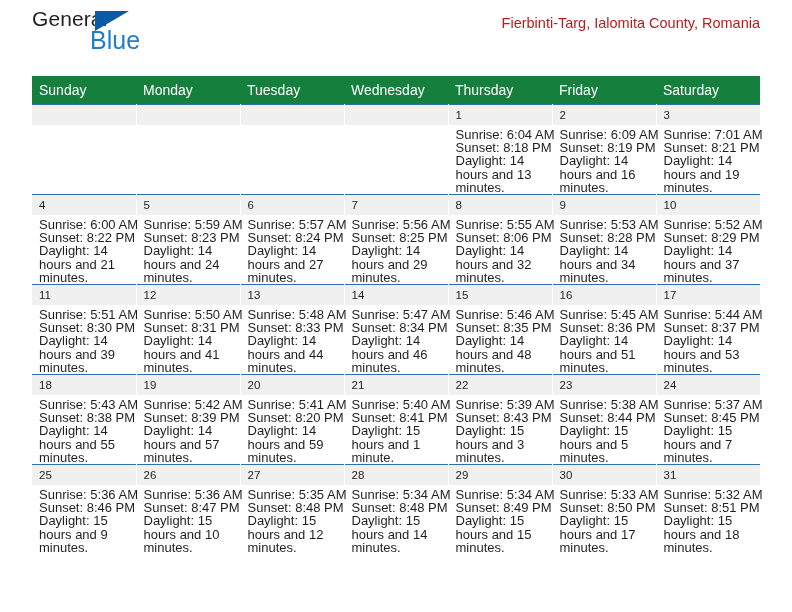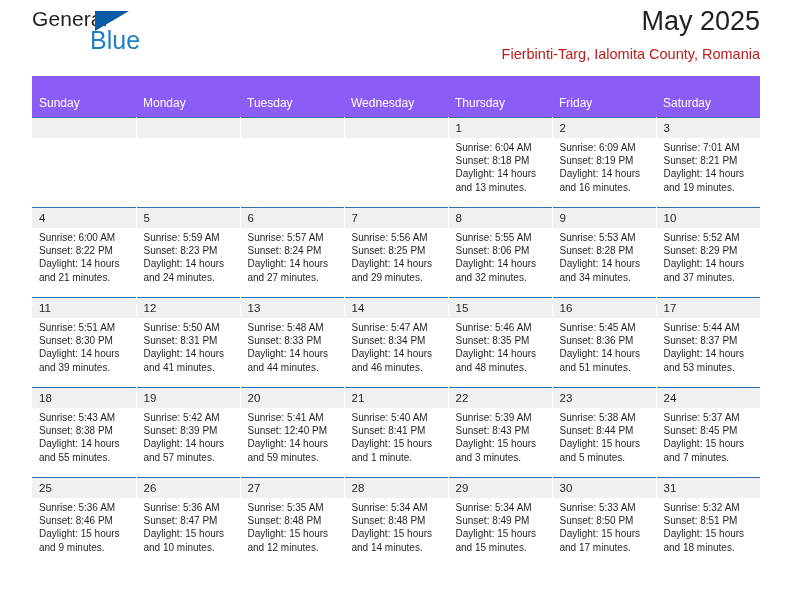--- a/index.html
+++ b/index.html
@@ -84,26 +84,26 @@
   }
 
   
   .calendar {
     margin-top: 4px;
     width: 728px;
     border-collapse: collapse;
     table-layout: fixed;
   }
   .calendar th {
-    background: #8b5cf6;
+    background: #15803d;
     color: #ffffff;
-    font-size: 12px;
+    font-size: 14px;
     font-weight: normal;
     text-align: left;
-    padding: 18px 0 5px 7px;
+    padding: 5px 0 5px 7px;
     height: 18px;
     border: none;
   }
   .calendar td {
     vertical-align: top;
     padding: 0;
     border-top: 1.6px solid #2f6fae;
     border-right: 1px solid #ffffff;
     height: 89px;
     background: #ffffff;
@@ -114,21 +114,21 @@
     background: #f0f0f0;
     font-size: 11.5px;
     color: #231f20;
     padding: 3px 0 3px 7px;
     height: 14px;
     line-height: 14px;
   }
   .daynum.empty { color: transparent; }
   .details {
     padding: 3px 6px 0 7px;
-    font-size: 10px;
+    font-size: 13px;
     line-height: 13.2px;
     color: #231f20;
   }
   .details div { white-space: nowrap; }
   .details .wrapline { white-space: normal; }
   .cell-empty .details { visibility: hidden; }
 </style>
 </head>
 <body>
 
@@ -136,21 +136,20 @@
 
   <div class="topbar">
 
     <div class="logo">
       <span class="logo-general">General</span>
       <span class="logo-tri"></span>
       <span class="logo-blue">Blue</span>
     </div>
 
     <div class="titles">
-      <div class="cal-title">May 2025</div>
       <div class="cal-subtitle">Fierbinti-Targ, Ialomita County, Romania</div>
     </div>
 
   </div>
 
   <table class="calendar">
     <thead>
       <tr id="hdr-row">
           <th>Sunday</th>
           <th>Monday</th>
@@ -334,21 +333,21 @@
             <div class="details">
               <div>Sunrise: 5:42 AM</div>
               <div>Sunset: 8:39 PM</div>
               <div class="wrapline">Daylight: 14 hours and 57 minutes.</div>
             </div>
           </td>
           <td class="day-cell">
             <div class="daynum">20</div>
             <div class="details">
               <div>Sunrise: 5:41 AM</div>
-              <div>Sunset: 12:40 PM</div>
+              <div>Sunset: 8:20 PM</div>
               <div class="wrapline">Daylight: 14 hours and 59 minutes.</div>
             </div>
           </td>
           <td class="day-cell">
             <div class="daynum">21</div>
             <div class="details">
               <div>Sunrise: 5:40 AM</div>
               <div>Sunset: 8:41 PM</div>
               <div class="wrapline">Daylight: 15 hours and 1 minute.</div>
             </div>

